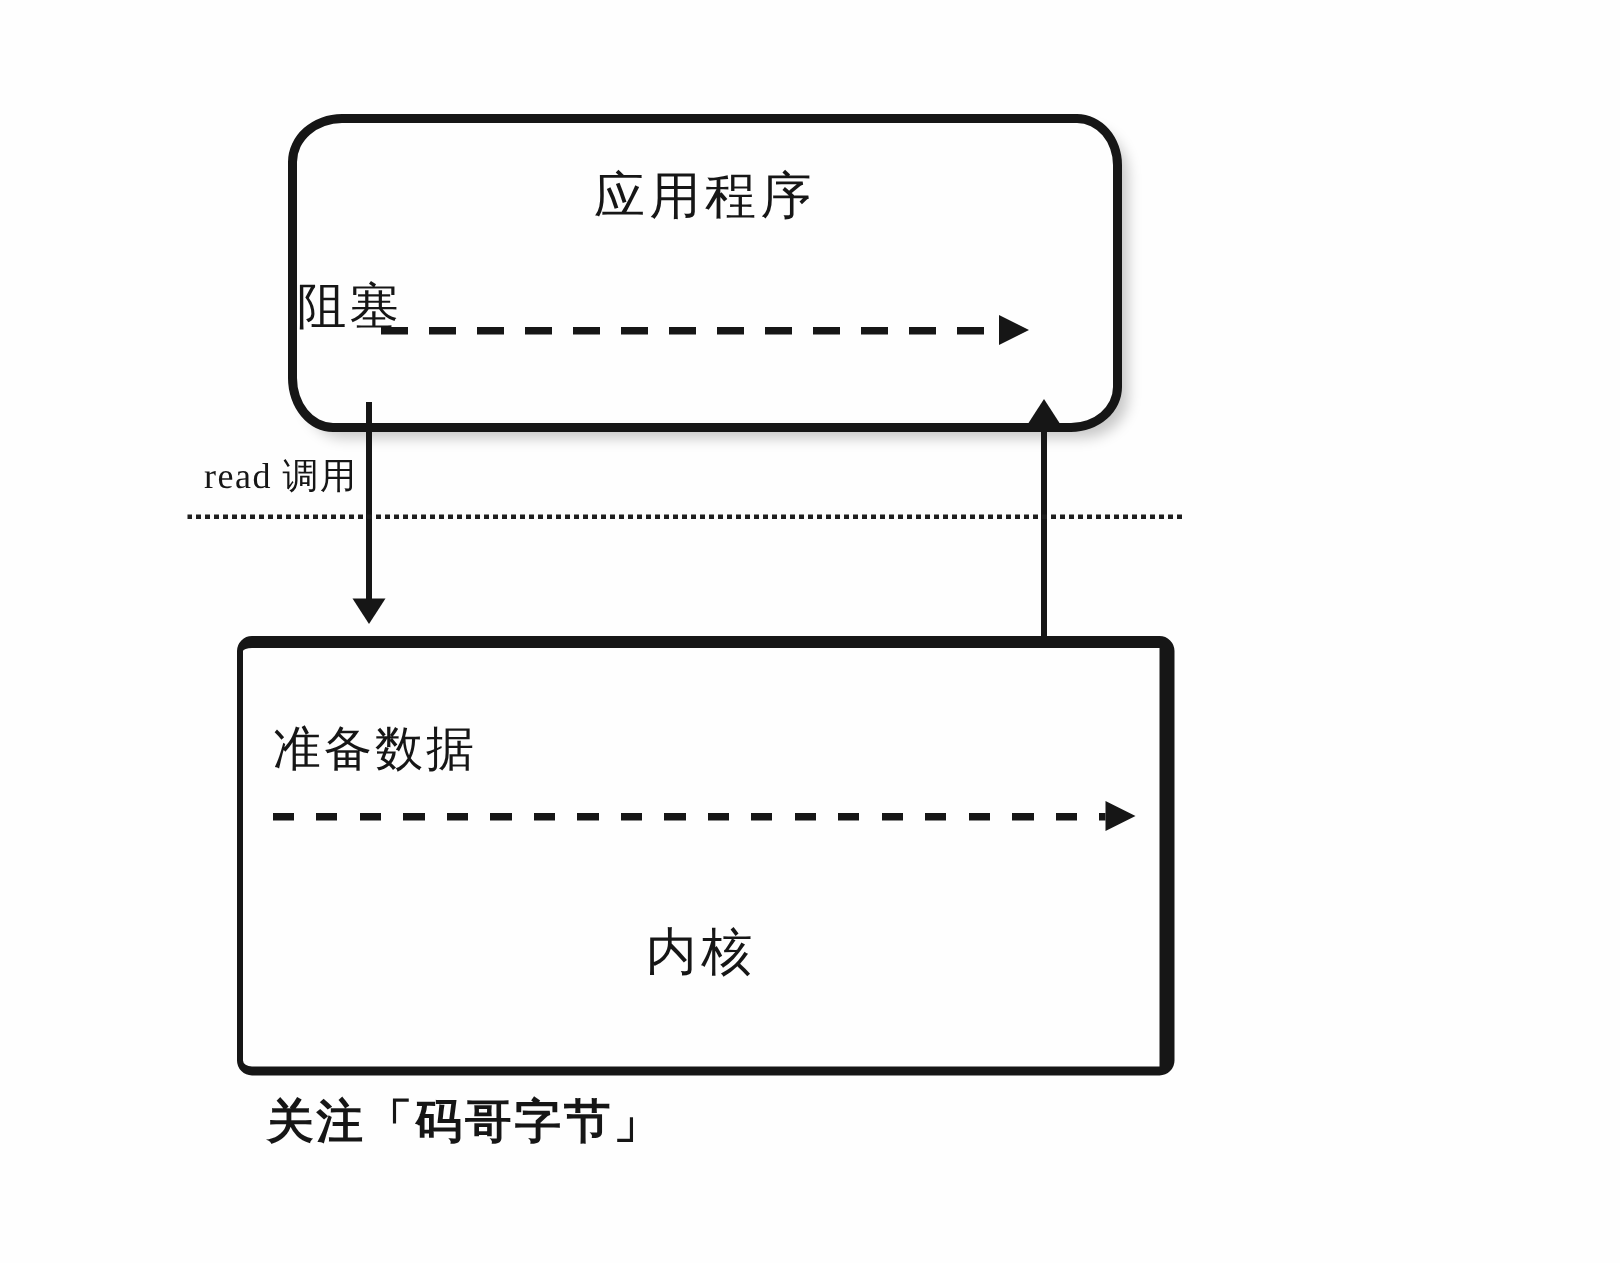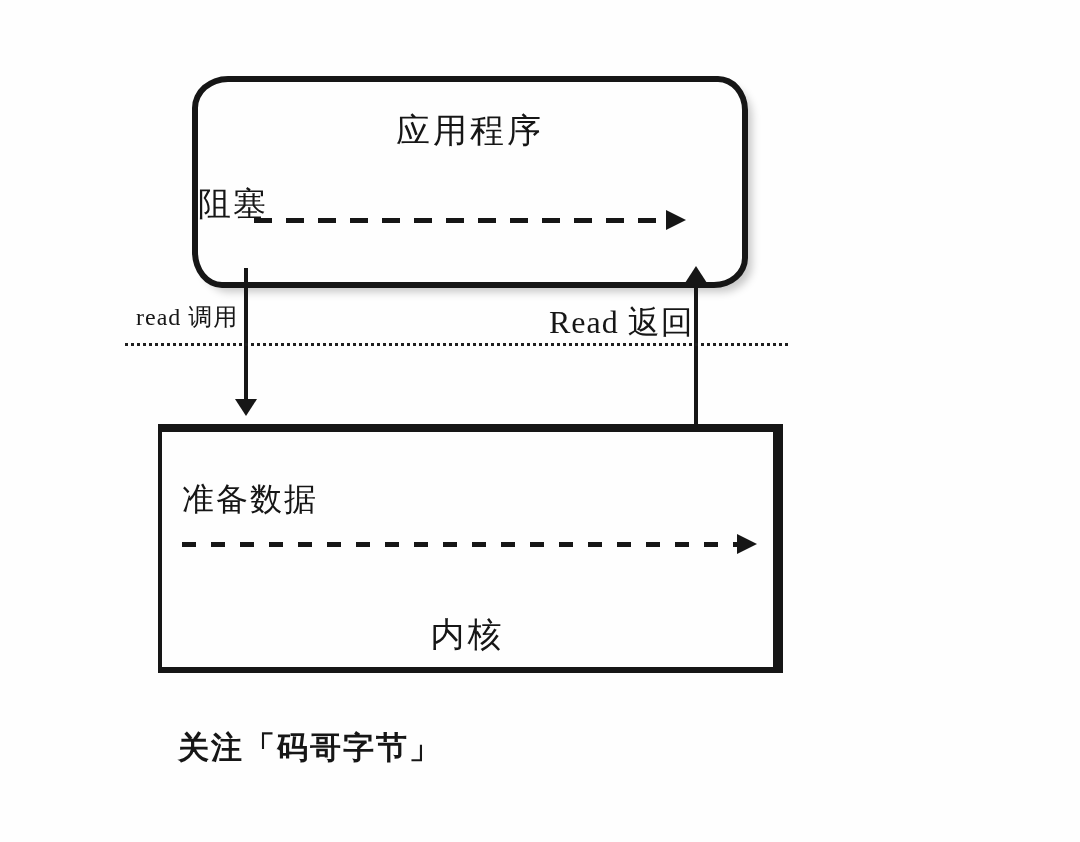--- a/index.html
+++ b/index.html
@@ -119,25 +119,26 @@
     position: absolute;
     left: 125px; top: 343px;
     width: 665px; height: 3px;
     background: repeating-linear-gradient(90deg, #1f1f1f 0 3px, transparent 3px 6px);
   }
 
   
   .kernel-box {
     position: absolute;
     left: 158px; top: 424px;
-    width: 625px; height: 249px;
+    width: 625px; height: 293px;
     border-style: solid;
     border-color: var(--ink);
     border-width: 8px 10px 6px 4px;
     background: var(--bg);
+    border-radius: 10px;
   }
   .kernel-box .steps-row {
     position: absolute;
     left: 20px; right: 16px; top: 46px;
     display: flex;
     justify-content: space-between;
     font-size: 32px;
     letter-spacing: 2px;
     white-space: nowrap;
   }
@@ -175,21 +176,20 @@
     <div class="h-arrow">
       <div class="dash-line dash-long"></div>
       <div class="head-right"></div>
     </div>
   </div>
 
   <div class="call-label">read 调用</div>
   <div class="v-line down-line"></div>
   <div class="head-down"></div>
 
-  <div class="return-label">Read 返回</div>
   <div class="head-up"></div>
   <div class="v-line up-line"></div>
 
   <div class="boundary"></div>
 
   <div class="kernel-box">
     <div class="steps-row">
       <span>准备数据</span>
     </div>
     <div class="h-arrow">

